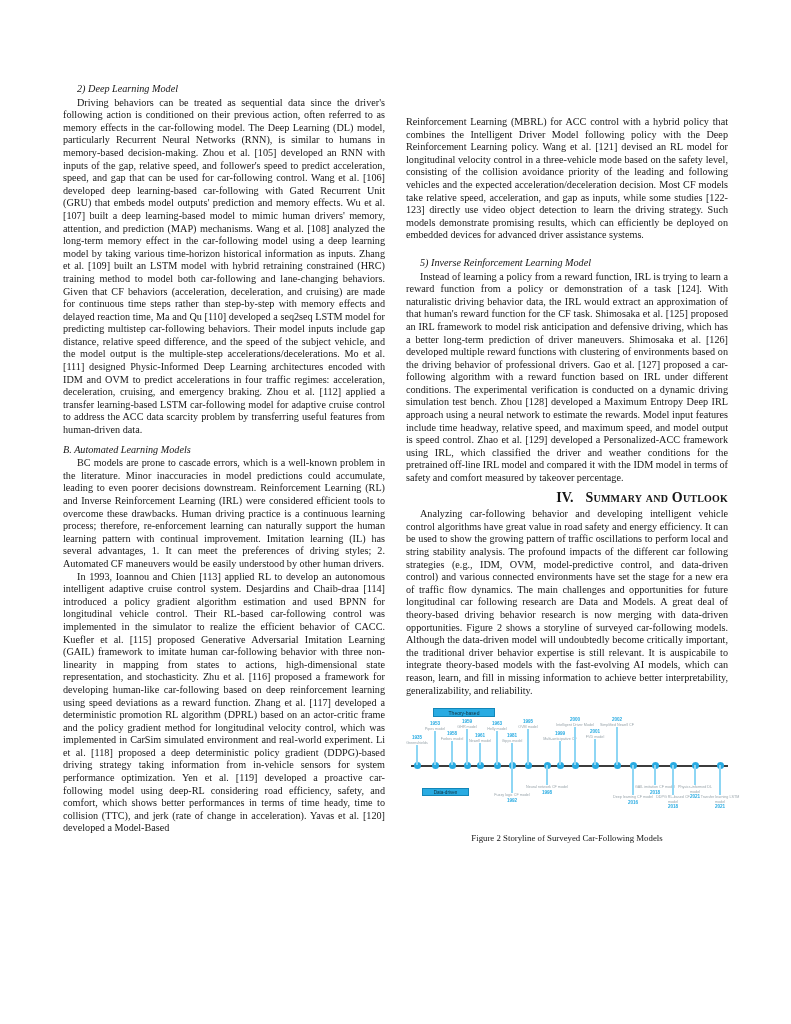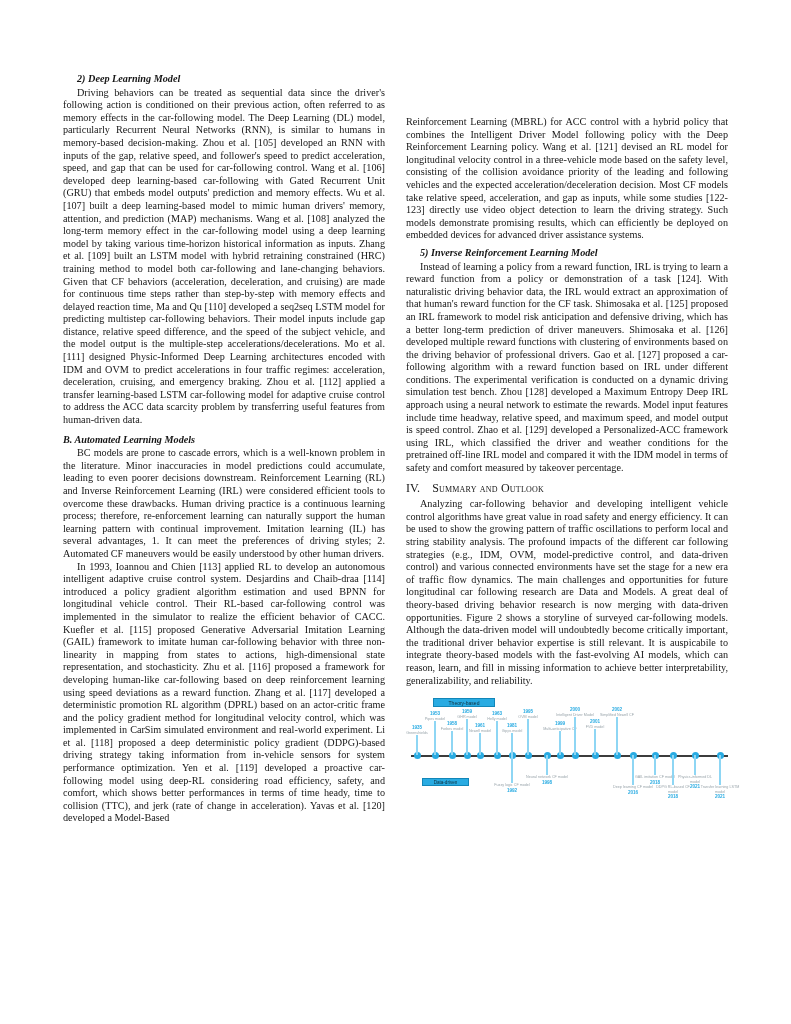--- a/index.html
+++ b/index.html
@@ -24,31 +24,31 @@
   .col {
     width: 322px;
     font-size: 10.2px;
     line-height: 12.6px;
     text-align: justify;
   }
   .col p { margin: 0; text-indent: 14px; }
   .col p.noindent { text-indent: 0; margin-top: 48px; }
   .subhead {
     font-style: italic;
-    font-weight: bold;
+    font-weight: normal;
     font-size: 10.2px;
-    margin: 5px 0 1px 0;
+    margin: 15px 0 1px 0;
     text-indent: 14px;
     text-align: left;
   }
   .subhead.letter { text-indent: 0; margin-top: 7px; }
   .section-head {
-    text-align: left;
-    font-weight: normal;
-    font-size: 12px;
+    text-align: right;
+    font-weight: bold;
+    font-size: 14px;
     margin: 7px 0 4px 0;
   }
   .section-head .roman { margin-right: 12px; }
   .section-head .sc { font-variant: small-caps; letter-spacing: 0.2px; }
 
   
   .figure {
     position: relative;
     width: 323px;
     height: 114px;
@@ -241,16 +241,17 @@
               <div class="tl-name">Physics-informed DL model</div>
               <div class="tl-year">2021</div>
             </div>
             <div class="tl-stem" style="left:313.2px;top:60px;height:30px"></div>
             <div class="tl-label" style="left:292px;top:90px">
               <div class="tl-name">Transfer learning LSTM model</div>
               <div class="tl-year">2021</div>
             </div>
           </div>
       </div>
+      <div class="fig-caption">Figure 2 Storyline of Surveyed Car-Following Models</div>
     </div>
 
   </div>
 </div>
 
 </body></html>

